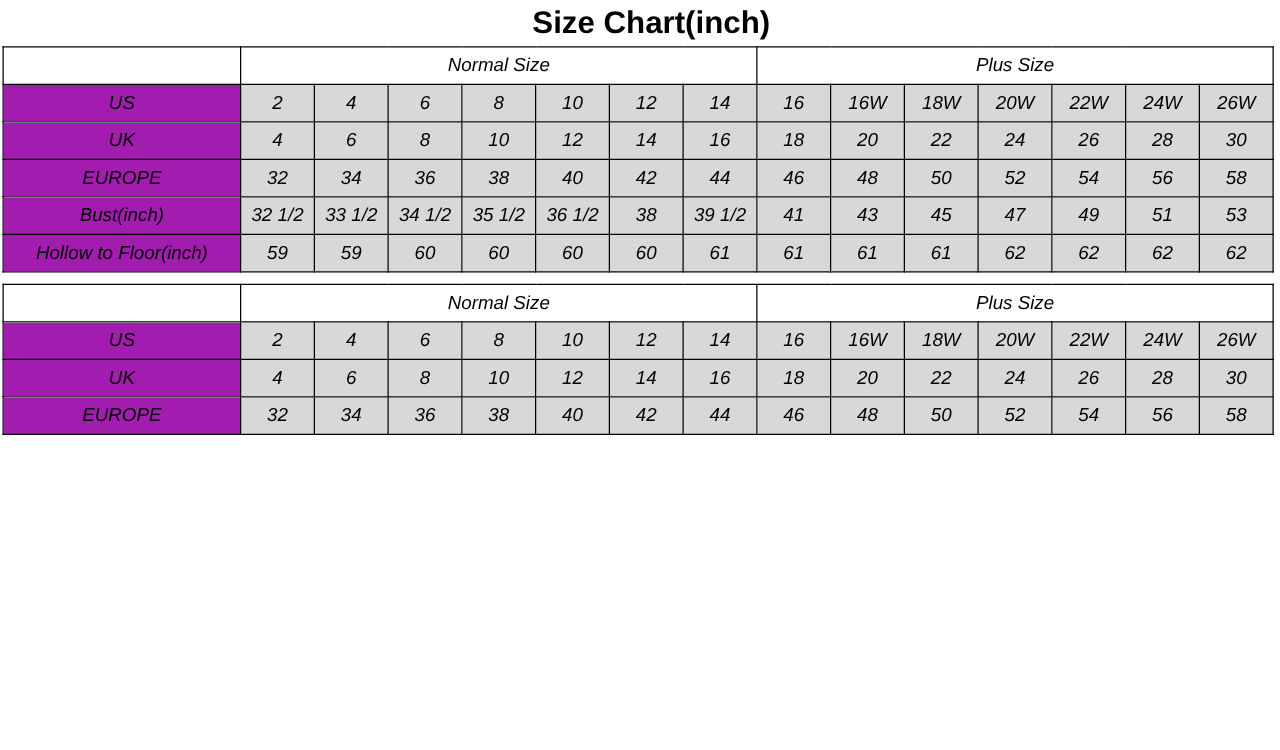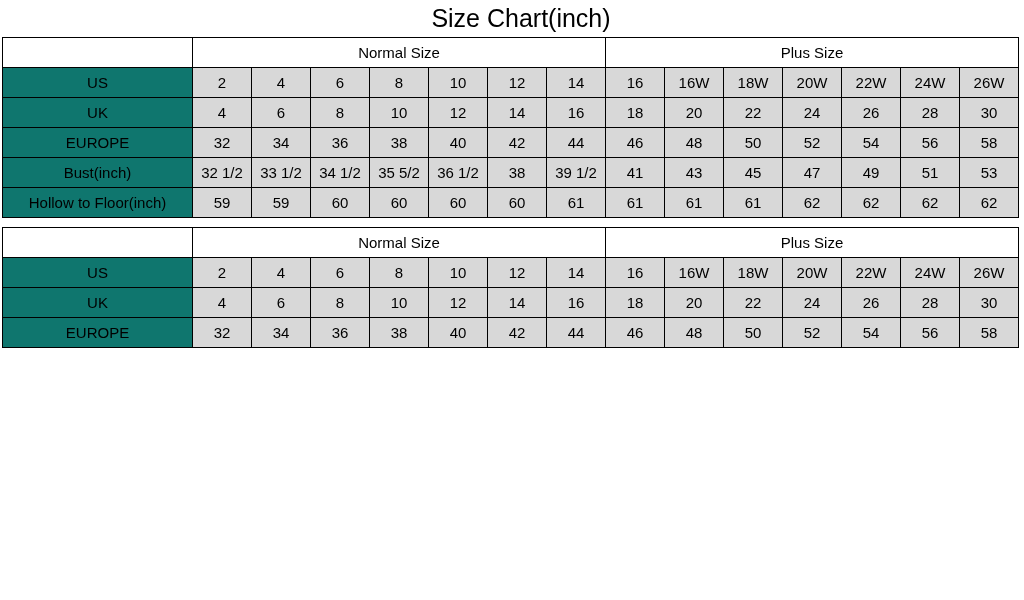--- a/index.html
+++ b/index.html
@@ -17,44 +17,45 @@
   .page {
     width: 1024px;
     height: 600px;
     position: relative;
   }
   .chart-block {
     width: 1024px;
   }
   .chart-title {
     text-align: center;
-    font-weight: normal;
+    font-weight: bold;
     font-size: 25px;
     line-height: 1;
     padding: 6px 0 6px 0;
     letter-spacing: 0px;
     margin-left: 18px;
   }
   table.size-table {
     border-collapse: collapse;
     table-layout: fixed;
     width: 918px;
     margin: 0 0 0 2px;
+    font-style: italic;
   }
   table.size-table td {
     border: 1px solid #000000;
     text-align: center;
     font-size: 15px;
     height: 29px;
     padding: 0 1px;
     white-space: nowrap;
     overflow: hidden;
   }
   td.label-cell {
-    background: #0f766e;
+    background: #a21caf;
     font-size: 15px;
   }
   td.group-head {
     background: #ffffff;
     font-size: 19px;
     height: 33px;
   }
   td.data-cell {
     background: #d8d8d8;
   }
@@ -154,21 +155,21 @@
           <td class="data-cell">54</td>
           <td class="data-cell">56</td>
           <td class="data-cell">58</td>
         </tr>
 
         <tr>
           <td class="label-cell">Bust(inch)</td>
           <td class="data-cell">32 1/2</td>
           <td class="data-cell">33 1/2</td>
           <td class="data-cell">34 1/2</td>
-          <td class="data-cell">35 5/2</td>
+          <td class="data-cell">35 1/2</td>
           <td class="data-cell">36 1/2</td>
           <td class="data-cell">38</td>
           <td class="data-cell">39 1/2</td>
           <td class="data-cell">41</td>
           <td class="data-cell">43</td>
           <td class="data-cell">45</td>
           <td class="data-cell">47</td>
           <td class="data-cell">49</td>
           <td class="data-cell">51</td>
           <td class="data-cell">53</td>

